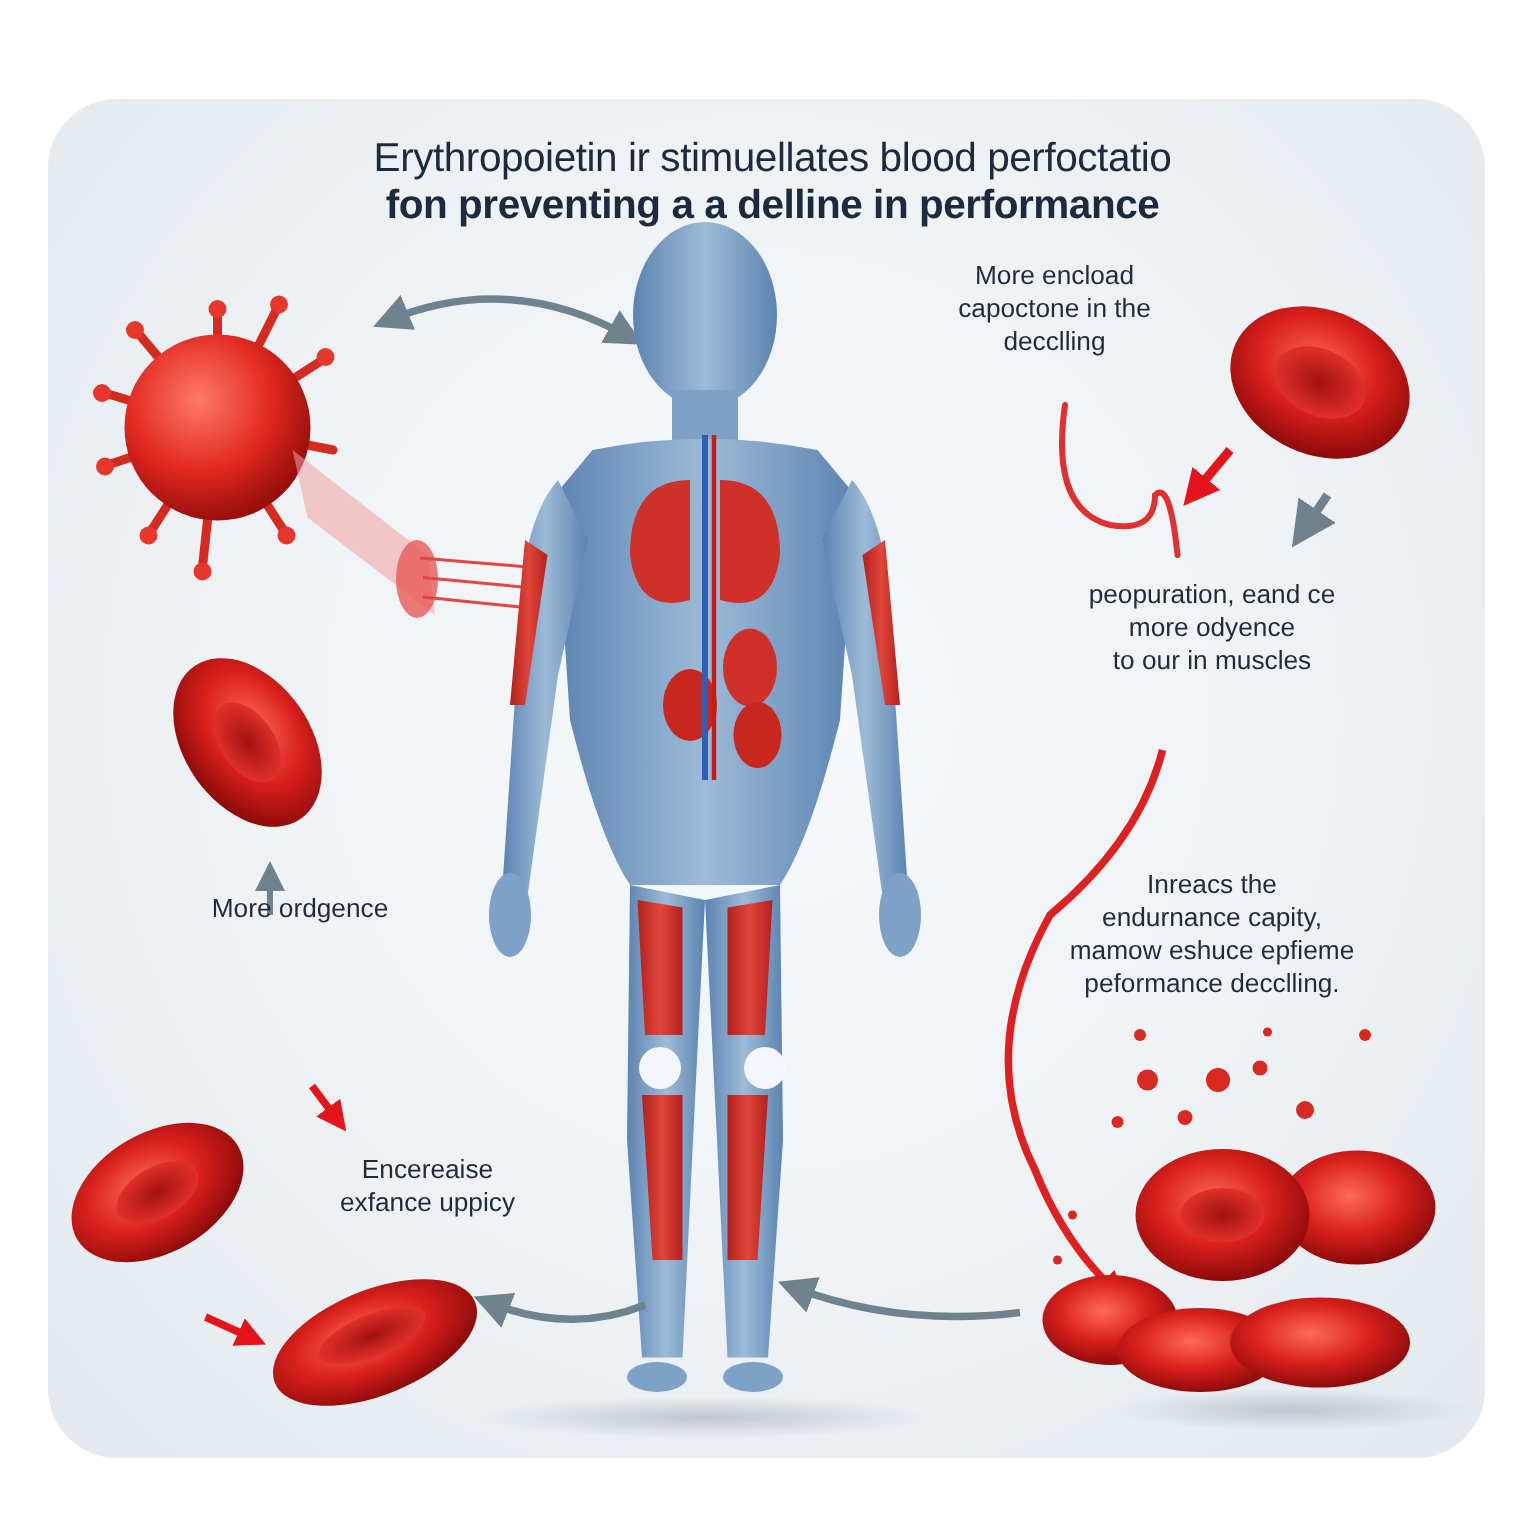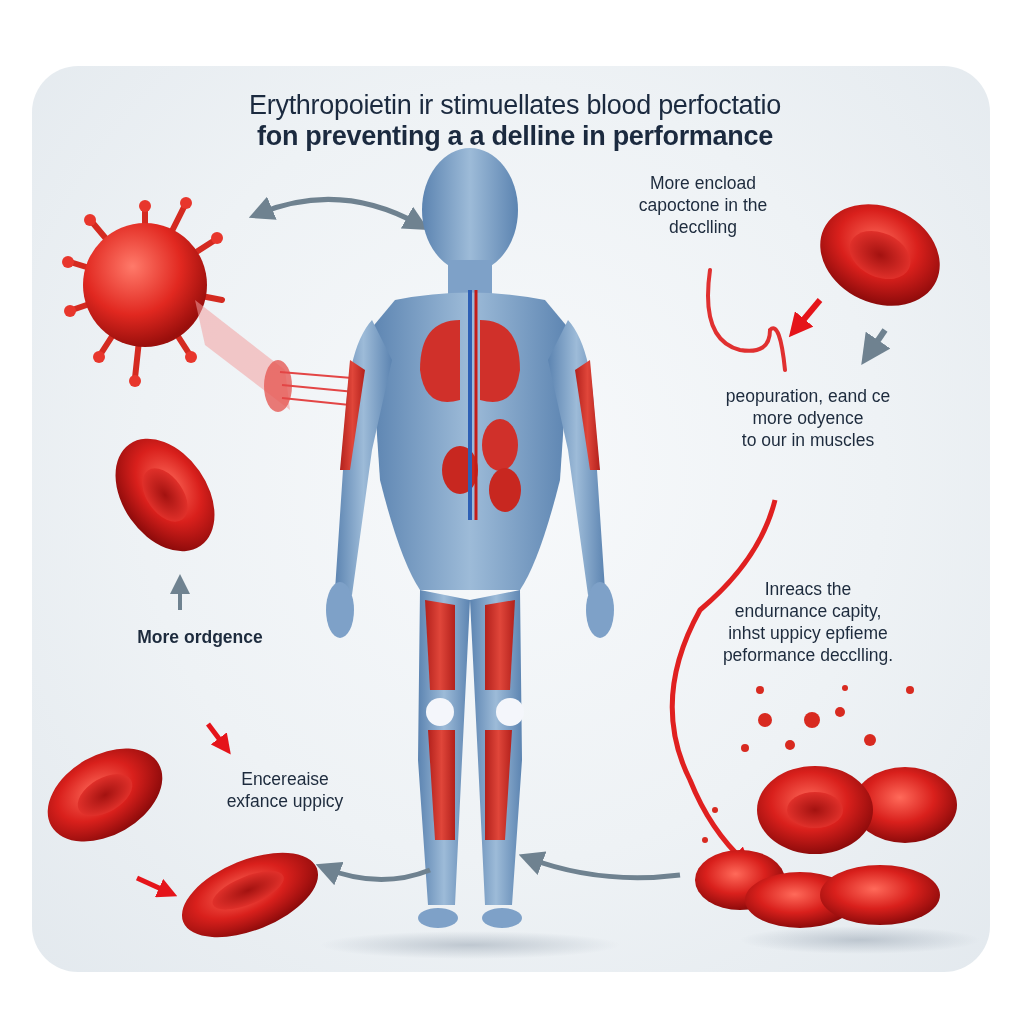--- a/index.html
+++ b/index.html
@@ -207,24 +207,24 @@
 
 <div class="label" style="left:690px; top:385px; width:236px;">
   <div>peopuration, eand ce</div>
   <div>more odyence</div>
   <div>to our  in muscles</div>
 </div>
 
 <div class="label" style="left:690px; top:578px; width:236px;">
   <div>Inreacs the</div>
   <div>endurnance capity,</div>
-  <div>inhst uppicy epfieme</div>
+  <div>mamow eshuce epfieme</div>
   <div>peformance decclling.</div>
 </div>
 
-<div class="label" style="left:100px; top:626px; width:200px;font-weight:bold;">
+<div class="label" style="left:100px; top:594px; width:200px;">
   <div>More ordgence</div>
 </div>
 
 <div class="label" style="left:190px; top:768px; width:190px;">
   <div>Encereaise</div>
   <div>exfance uppicy</div>
 </div>
 
 </body></html>

